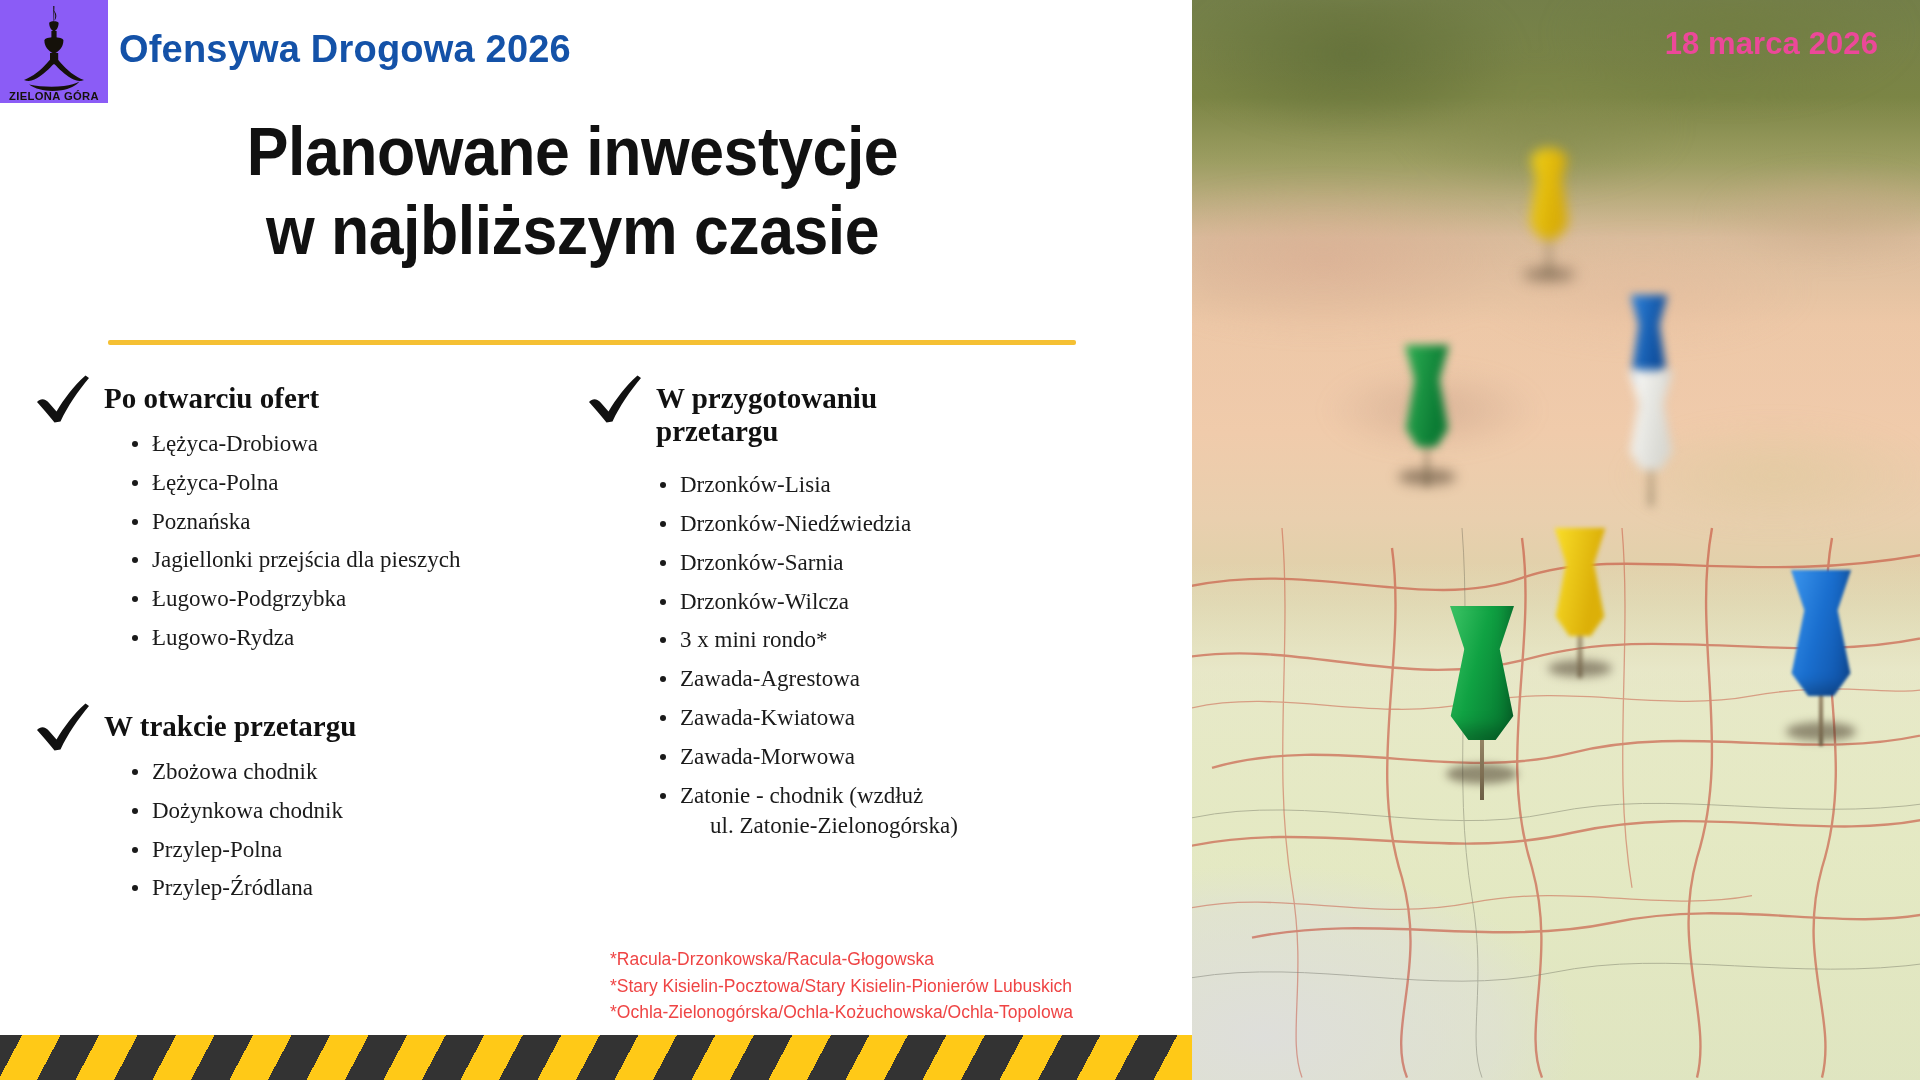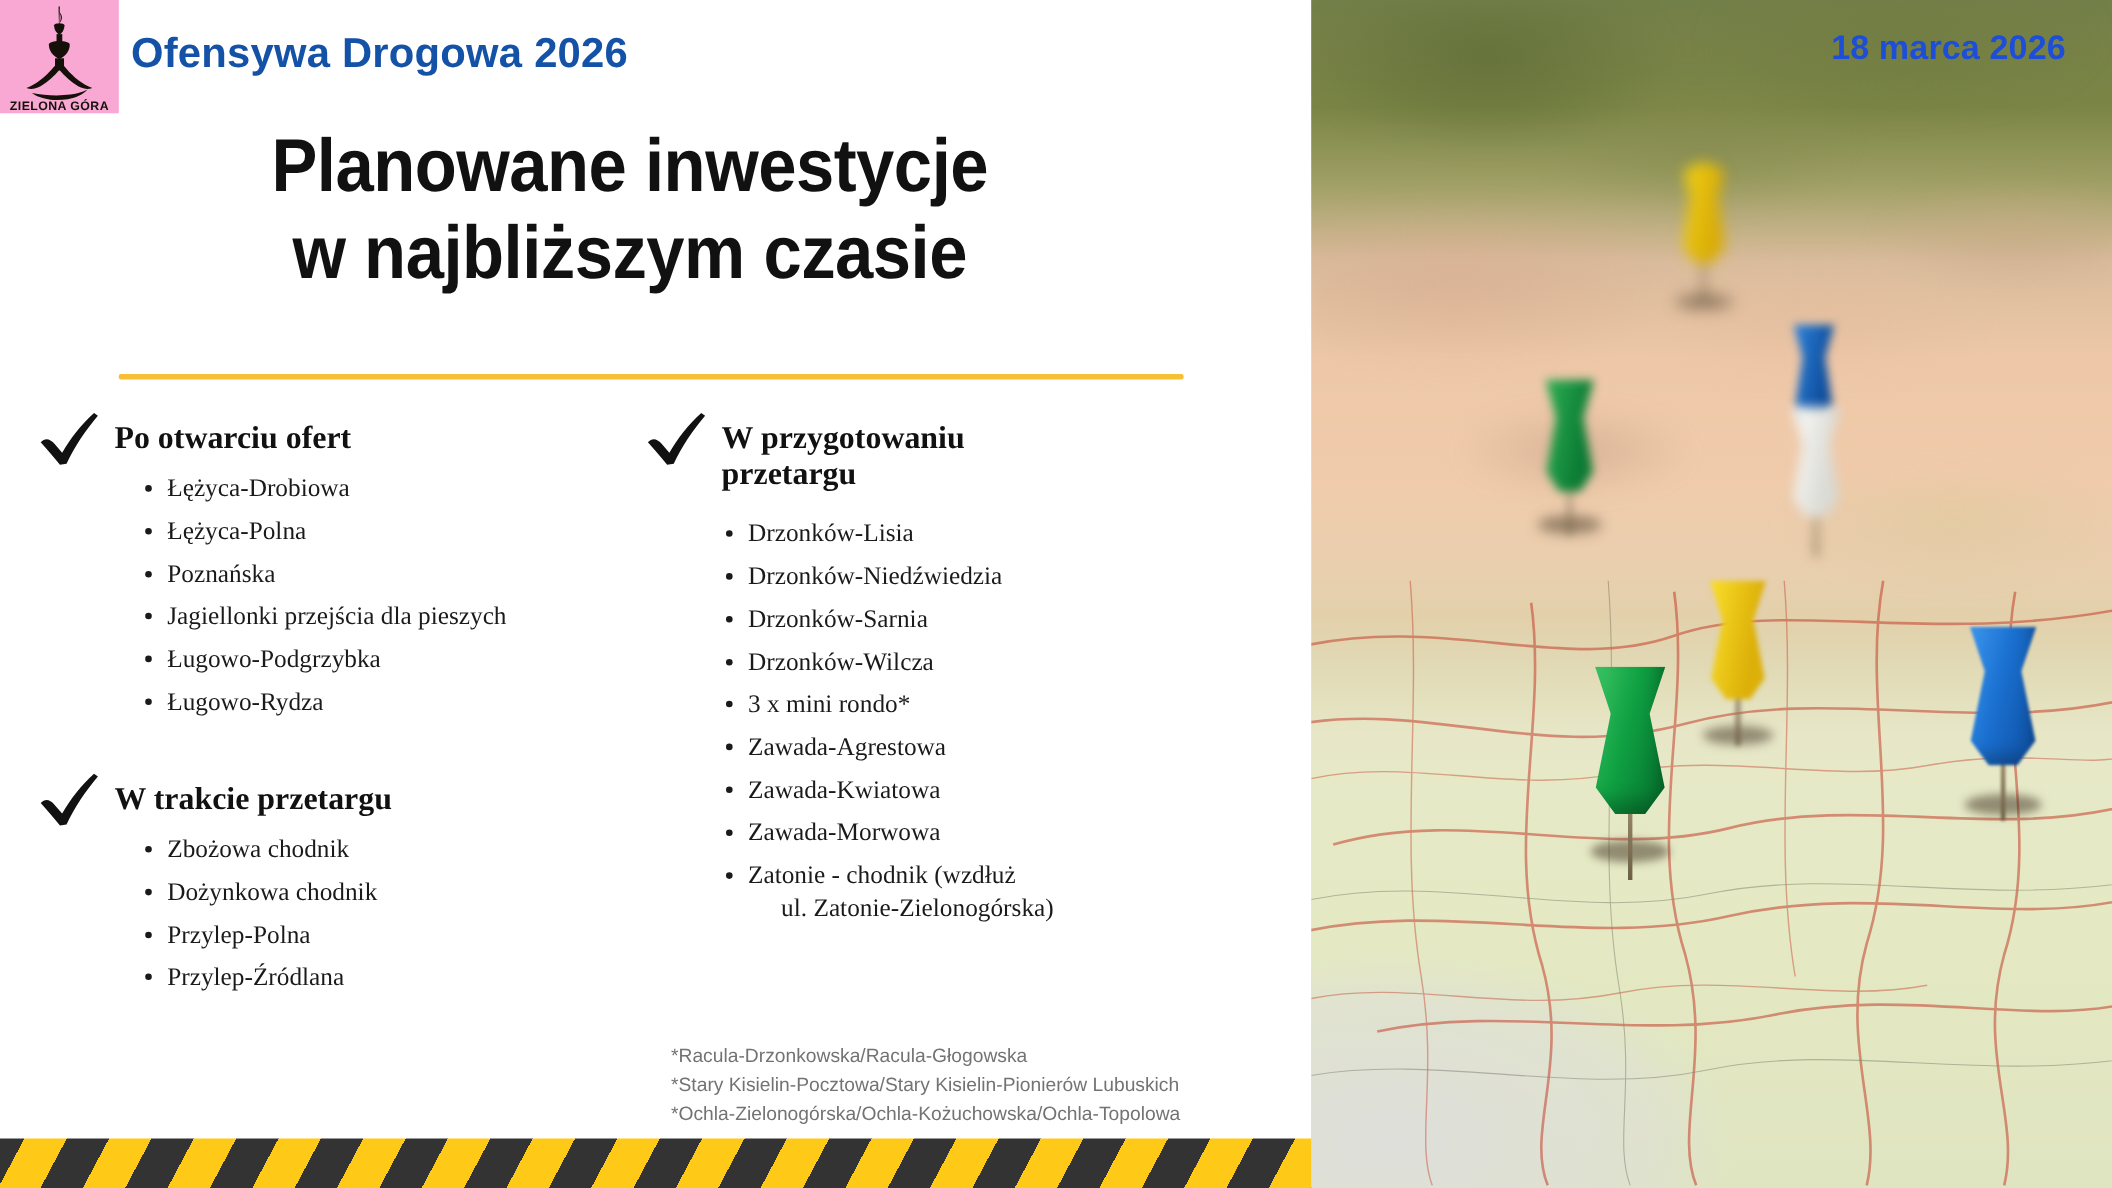--- a/index.html
+++ b/index.html
@@ -90,31 +90,31 @@
     border-radius:50%;
     filter:blur(4px);
     transform:translateX(-50%);
   }
 
   
   .date-label {
     position:absolute;
     right:42px; top:26px;
     font-size:31px; font-weight:bold;
-    color:#1d4ed8;
+    color:#ec4899;
     letter-spacing:0.1px;
     white-space:nowrap;
     z-index:6;
   }
 
   
   .logo-box {
     position:absolute; left:0; top:0;
     width:108px; height:103px;
-    background:#f9a8d4;
+    background:#8b5cf6;
     z-index:5;
   }
   .logo-box svg { display:block; width:108px; height:103px; }
 
   
   .brand {
     position:absolute;
     left:119px; top:28px;
     font-size:38px; font-weight:bold;
     color:#1452A8;
@@ -207,21 +207,21 @@
   }
 
   
   .footnotes {
     position:absolute;
     left:610px; top:946px;
     width:580px;
   }
   .footnotes div {
     font-size:17.5px;
-    color:#737373;
+    color:#ef4444;
     line-height:1.52;
     white-space:nowrap;
   }
 
   
   .hazard {
     position:absolute;
     left:0; bottom:0;
     width:1192px; height:45px;
     background:repeating-linear-gradient(

